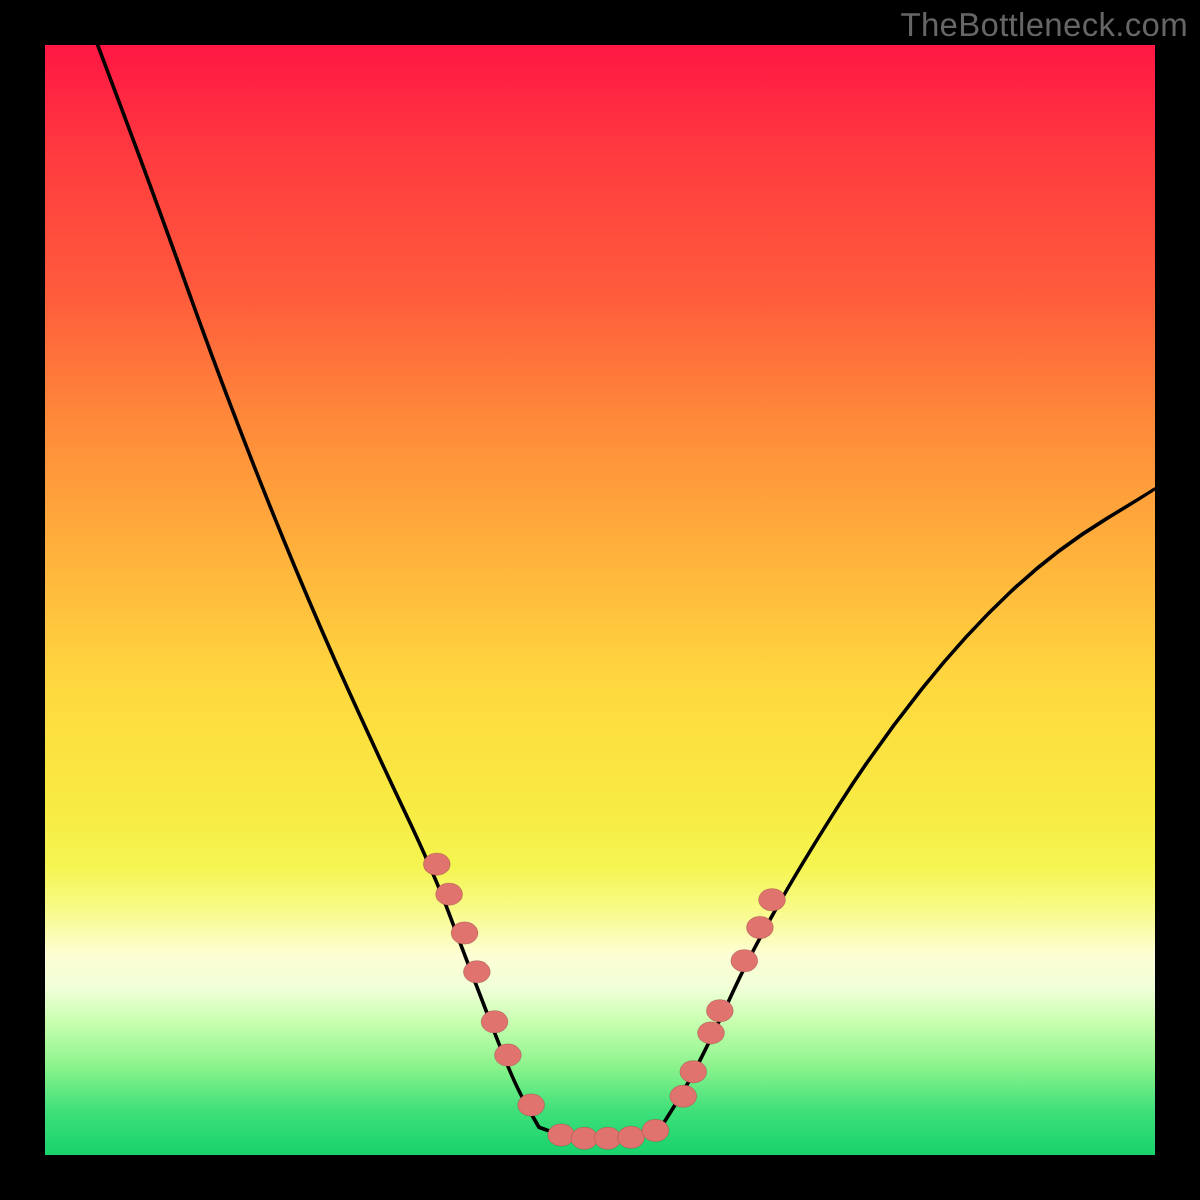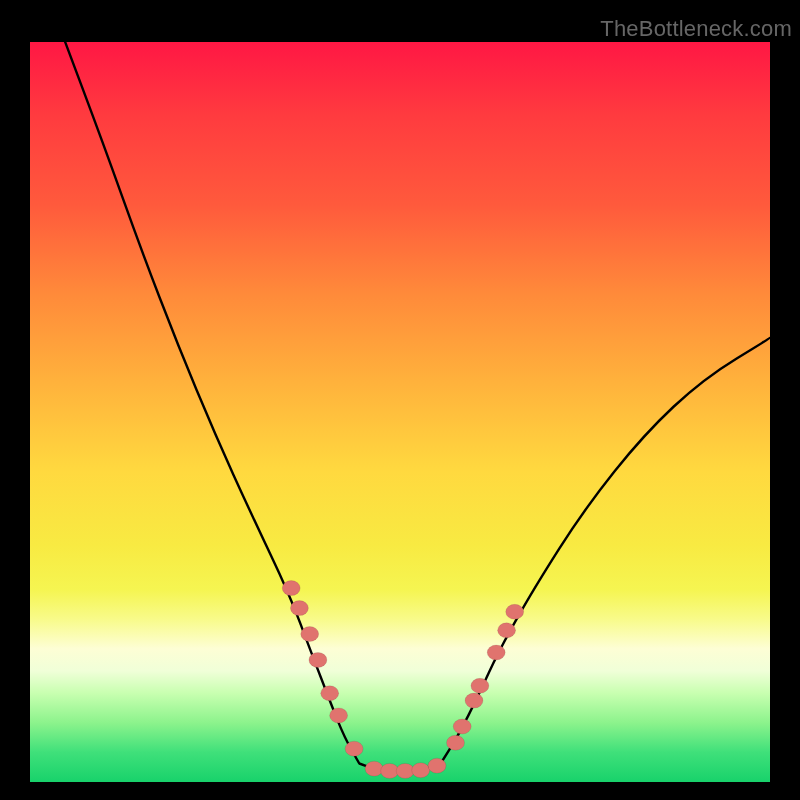--- a/index.html
+++ b/index.html
@@ -7,21 +7,21 @@
     padding: 0;
     width: 800px;
     height: 800px;
     background: #000;
     overflow: hidden;
     font-family: Arial, Helvetica, sans-serif;
   }
   .frame {
     position: absolute;
     left: 0;
-    top: 12px;
+    top: 0;
     width: 800px;
     height: 571px;
     background: #000;
   }
   .plot-area {
     position: absolute;
     left: 30px;
     top: 30px;
     width: 740px;
     height: 740px;

